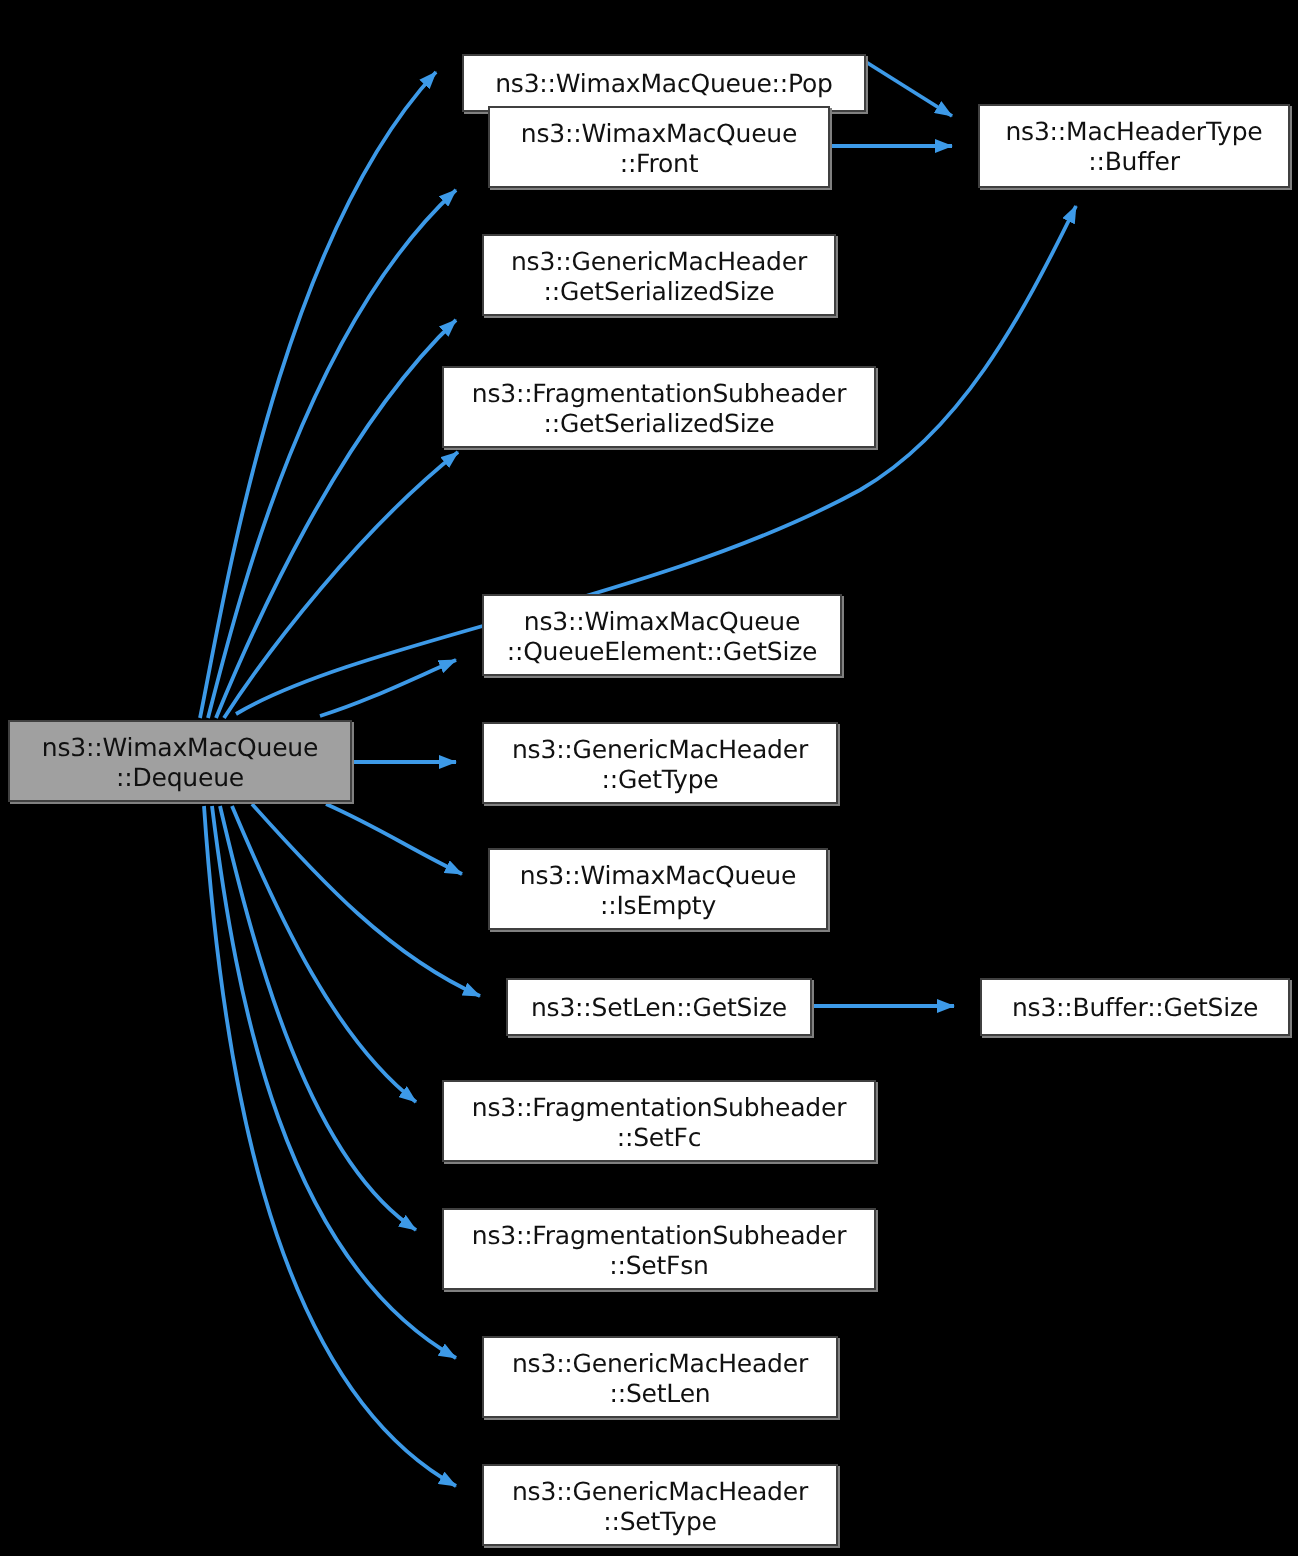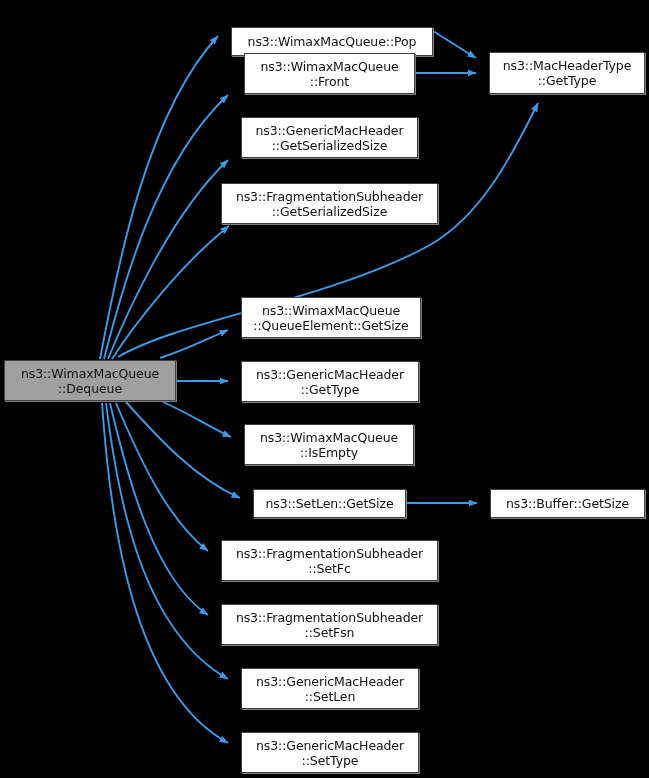--- a/index.html
+++ b/index.html
@@ -86,21 +86,21 @@
       </div>
       <div class="node" style="left: 231px; top: 2px; width: 202px; height: 29px; margin-top: 25px;">
         <span class="lbl">ns3::WimaxMacQueue::Pop</span>
       </div>
       <div class="node" style="left: 244px; top: 53px; width: 171px; height: 41px;">
         <span class="lbl">ns3::WimaxMacQueue
 ::Front</span>
       </div>
       <div class="node" style="left: 489px; top: 52px; width: 156px; height: 42px;">
         <span class="lbl">ns3::MacHeaderType
-::GetType</span>
+::Buffer</span>
       </div>
       <div class="node" style="left: 241px; top: 117px; width: 177px; height: 41px;">
         <span class="lbl">ns3::GenericMacHeader
 ::GetSerializedSize</span>
       </div>
       <div class="node" style="left: 221px; top: 183px; width: 217px; height: 41px;">
         <span class="lbl">ns3::FragmentationSubheader
 ::GetSerializedSize</span>
       </div>
       <div class="node" style="left: 241px; top: 297px; width: 180px; height: 41px;">

